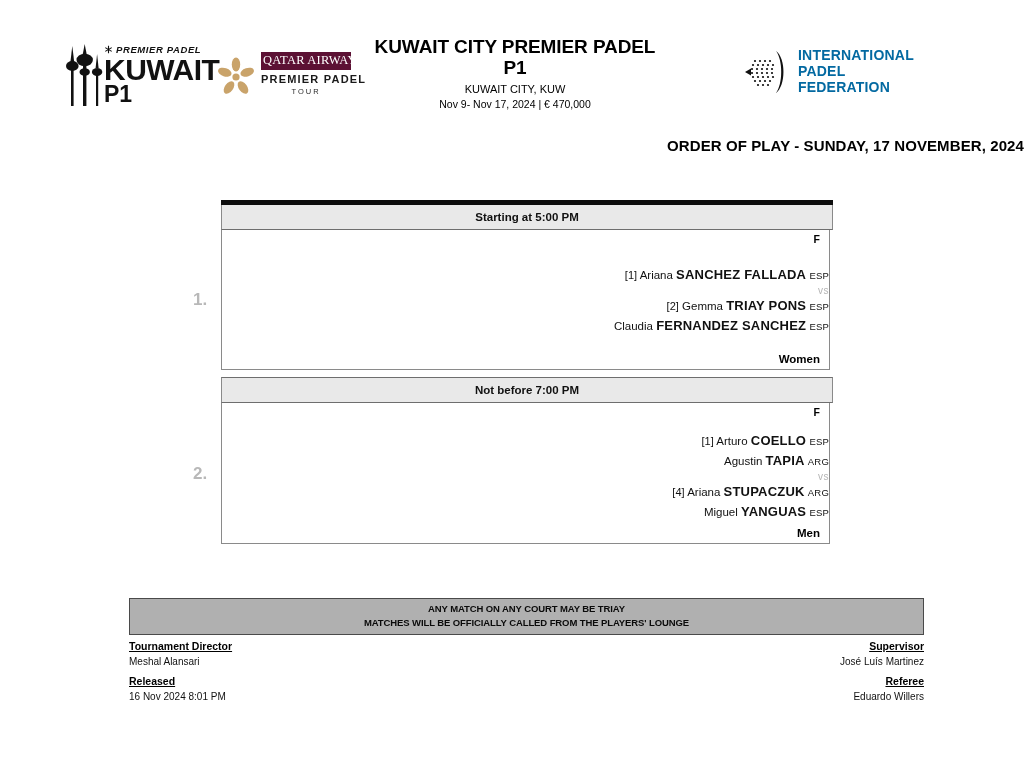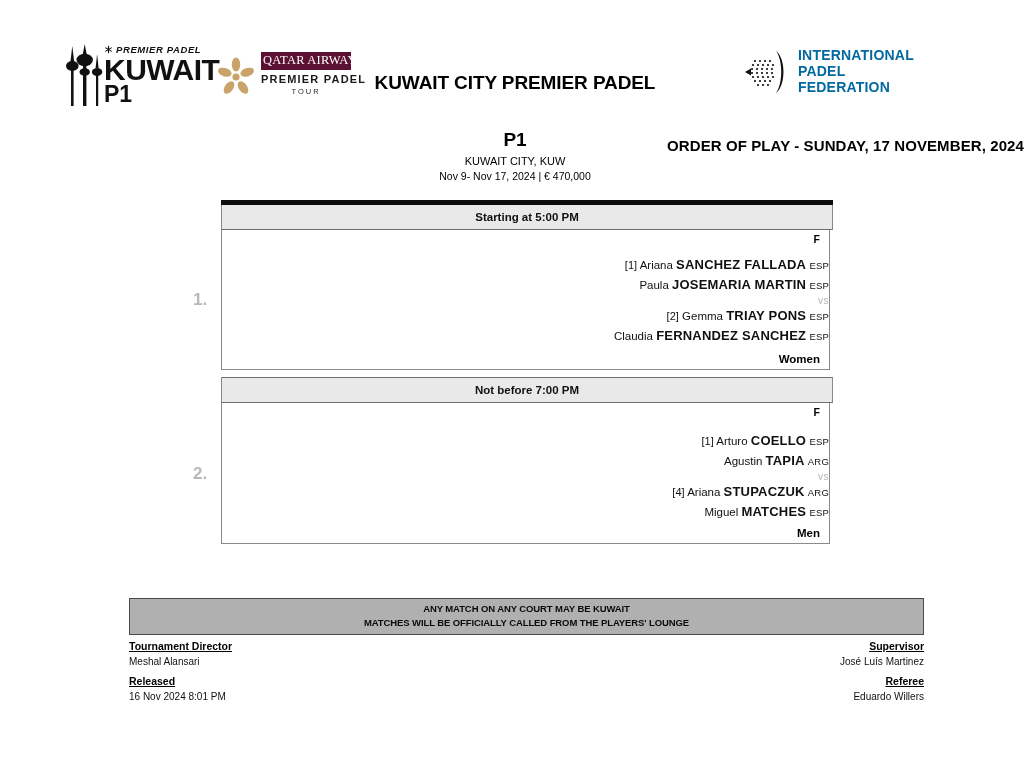--- a/index.html
+++ b/index.html
@@ -136,21 +136,20 @@
     top: 36px;
     width: 370px;
     text-align: center;
   }
   .t-main {
     font-family: "Liberation Sans", sans-serif;
     font-weight: bold;
     font-size: 19px;
     line-height: 21px;
     letter-spacing: -0.1px;
-    margin-top: 36px;
   }
   .t-sub1 {
     font-family: "Liberation Sans", sans-serif;
     font-size: 11px;
     line-height: 16px;
     margin-top: 3px;
   }
   .t-sub2 {
     font-family: "Liberation Sans", sans-serif;
     font-size: 10.5px;
@@ -481,26 +480,20 @@
     <div class="match-box m1">
       <div class="corner-round">F</div>
       <div class="corner-gender">Women</div>
       <div class="players">
         <div class="pline">
           <span class="seed">[1]</span>
           <span class="first-name">Ariana</span>
           <span class="last-name">SANCHEZ FALLADA</span>
           <span class="country">ESP</span>
         </div>
-        <div class="pline">
-          <span class="seed"></span>
-          <span class="first-name">Paula</span>
-          <span class="last-name">JOSEMARIA MARTIN</span>
-          <span class="country">ESP</span>
-        </div>
         <div class="vs-line">vs</div>
         <div class="pline">
           <span class="seed">[2]</span>
           <span class="first-name">Gemma</span>
           <span class="last-name">TRIAY PONS</span>
           <span class="country">ESP</span>
         </div>
         <div class="pline">
           <span class="seed"></span>
           <span class="first-name">Claudia</span>
@@ -534,30 +527,30 @@
         <div class="vs-line">vs</div>
         <div class="pline">
           <span class="seed">[4]</span>
           <span class="first-name">Ariana</span>
           <span class="last-name">STUPACZUK</span>
           <span class="country">ARG</span>
         </div>
         <div class="pline">
           <span class="seed"></span>
           <span class="first-name">Miguel</span>
-          <span class="last-name">MATCHES</span>
+          <span class="last-name">YANGUAS</span>
           <span class="country">ESP</span>
         </div>
       </div>
     </div>
   </div>
 </div>
 
 <div class="notice">
-  <div class="notice-line">ANY MATCH ON ANY COURT MAY BE KUWAIT</div>
+  <div class="notice-line">ANY MATCH ON ANY COURT MAY BE TRIAY</div>
   <div class="notice-line">MATCHES WILL BE OFFICIALLY CALLED FROM THE PLAYERS' LOUNGE</div>
 </div>
 
 <div class="footer-left">
   <div class="f-label">Tournament Director</div>
   <div class="f-value">Meshal Alansari</div>
   <div class="f-label">Released</div>
   <div class="f-value">16 Nov 2024  8:01 PM</div>
 </div>
 

